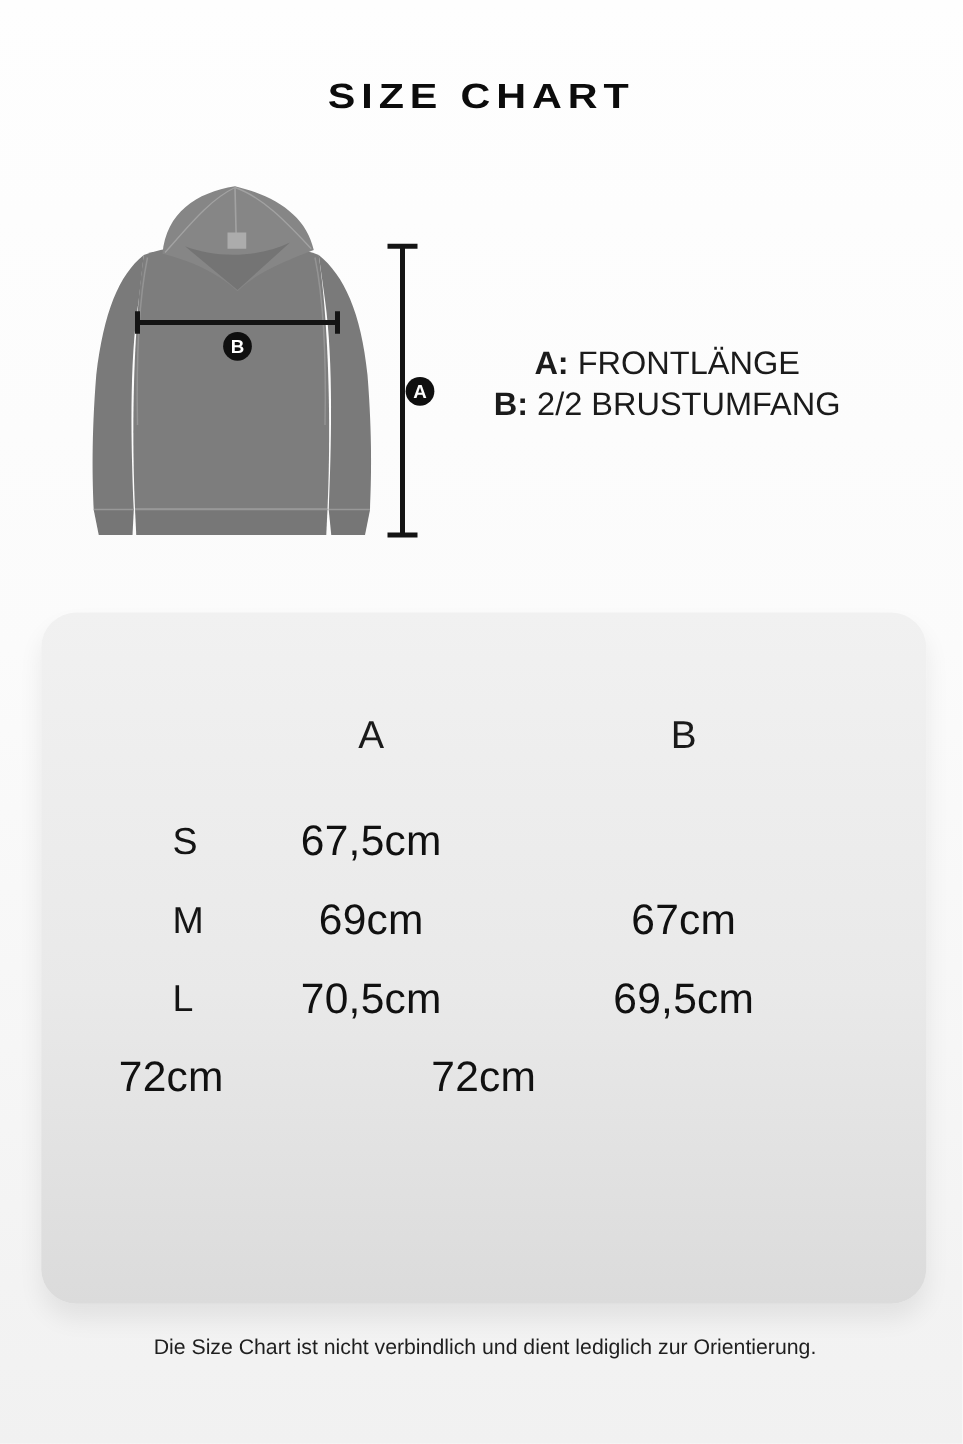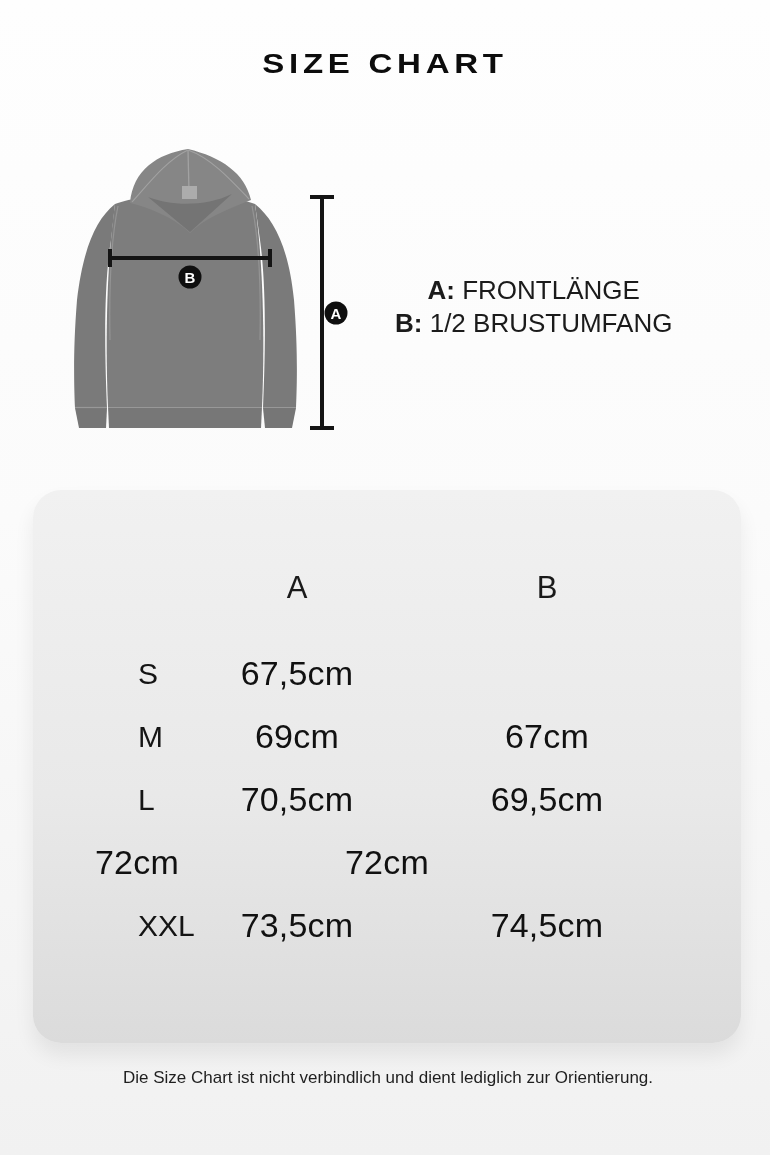--- a/index.html
+++ b/index.html
@@ -3,21 +3,21 @@
 <meta charset="utf-8">
 <style>
   html,body{margin:0;padding:0;}
   body{
     width:770px;height:1155px;position:relative;overflow:hidden;
     font-family:"Liberation Sans", sans-serif;
     background:linear-gradient(180deg,#fefefe 0%,#fbfbfb 45%,#f1f1f1 100%);
     color:#131313;
   }
   .title{
-    position:absolute;top:48px;left:0;width:770px;text-align:center;
+    position:absolute;top:61px;left:0;width:770px;text-align:center;
   }
   .title span{
     display:inline-block;font-size:28px;font-weight:900;letter-spacing:4px;
     transform:scaleX(1.18);transform-origin:center;color:#0c0c0c;
   }
   .hoodie-wrap{position:absolute;left:55px;top:140px;width:300px;height:310px;}
   .legend{
     position:absolute;left:395px;top:274px;font-size:26px;line-height:33px;color:#1b1b1b;text-align:center;
   }
   .legend .key{font-weight:700;}
@@ -90,21 +90,21 @@
   </svg>
 </div>
 
 <div class="legend">
   <div>
     <span class="key">A:</span>
     <span>FRONTLÄNGE</span>
   </div>
   <div>
     <span class="key">B:</span>
-    <span>1/2 BRUSTUMFANG</span>
+    <span>2/2 BRUSTUMFANG</span>
   </div>
 </div>
 
 <div class="panel">
   <div class="thead">
     <div class="cell-size"></div>
     <div class="cell-a">A</div>
     <div class="cell-b">B</div>
   </div>
   <div class="tbody">
@@ -119,21 +119,16 @@
     </div>
     <div class="trow">
       <div class="cell-size">L</div>
       <div class="cell-a"><span class="val">70,5cm</span></div>
       <div class="cell-b"><span class="val">69,5cm</span></div>
     </div>
     <div class="trow">
       <div class="cell-a"><span class="val">72cm</span></div>
       <div class="cell-b"><span class="val">72cm</span></div>
     </div>
-    <div class="trow">
-      <div class="cell-size">XXL</div>
-      <div class="cell-a"><span class="val">73,5cm</span></div>
-      <div class="cell-b"><span class="val">74,5cm</span></div>
-    </div>
   </div>
 </div>
 
 <div class="footer">Die Size Chart ist nicht verbindlich und dient lediglich zur Orientierung.</div>
 
 </body></html>

